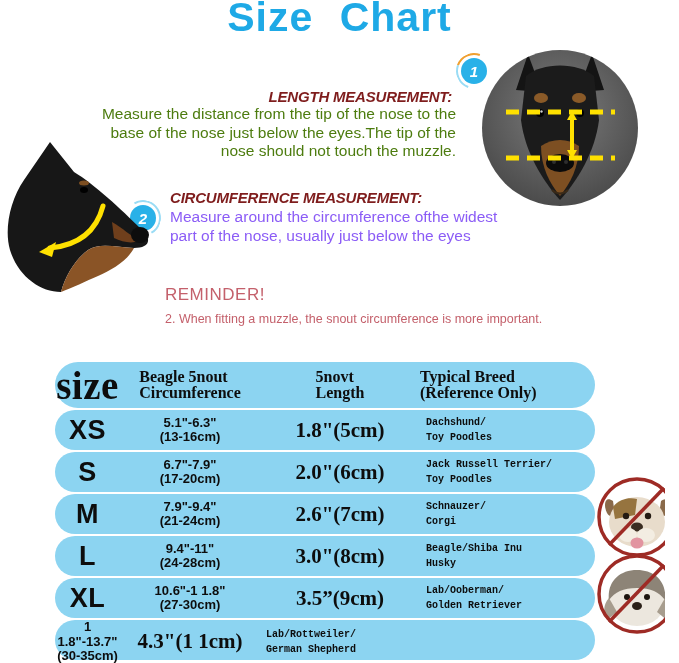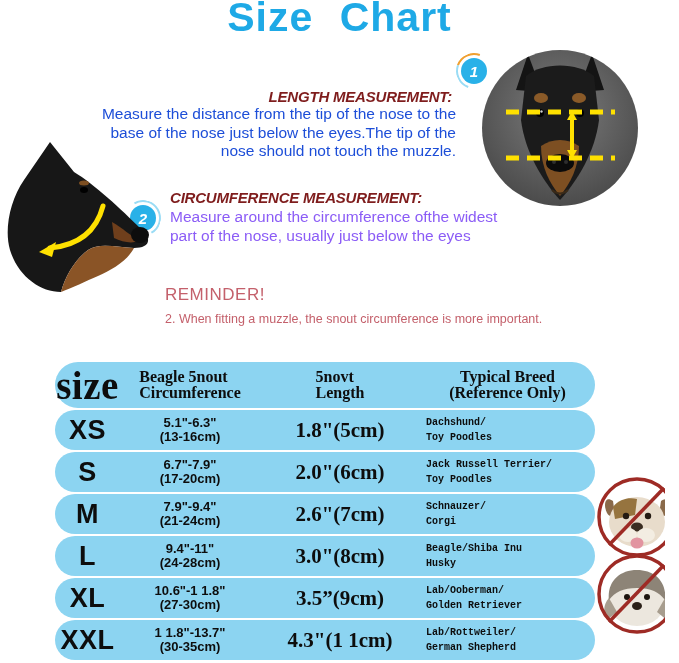--- a/index.html
+++ b/index.html
@@ -27,21 +27,21 @@
   .badge-2{top:205px;left:130px;}
   .badge-2::after{border-top-color:#9adcf5;border-right-color:#9adcf5;transform:rotate(15deg);}
   
   .m-heading{
     position:absolute;font-weight:bold;font-style:italic;font-size:15px;color:#7f1d1d;
     letter-spacing:-0.2px;white-space:nowrap;
   }
   .len-heading{top:88px;right:213px;}
   .len-body{
     position:absolute;top:105px;right:209px;width:362px;text-align:right;
-    font-size:15.5px;line-height:18.5px;color:#1d4ed8;
+    font-size:15.5px;line-height:18.5px;color:#4d7c0f;
   }
   .circ-heading{top:189px;left:170px;}
   .circ-body{
     position:absolute;top:207px;left:170px;width:348px;text-align:left;
     font-size:15.5px;line-height:19px;color:#8b5cf6;
   }
   
   .reminder{position:absolute;top:285px;left:165px;color:#c4606b;}
   .reminder-title{font-size:17px;letter-spacing:0.5px;margin-bottom:6px;}
   .reminder-item{font-size:12.5px;line-height:17px;white-space:nowrap;}
@@ -57,21 +57,21 @@
   .t-row.t-header{height:46px;border-radius:23px;}
   .cell{color:#0d0d0d;}
   .c-size{font-weight:bold;font-size:27px;text-align:center;letter-spacing:0.5px;}
   .t-header .c-size{font-size:39px;}
   .c-circ{text-align:center;font-weight:bold;font-size:13px;line-height:14.5px;}
   .c-len{text-align:center;font-weight:bold;font-size:21px;font-family:"Liberation Serif",serif;}
   .c-breed{font-weight:bold;font-size:10px;line-height:15px;font-family:Liberation Mono, monospace;padding-left:6px;}
   .t-header .cell{font-family:"Liberation Serif",serif;}
   .t-header .c-circ,.t-header .c-len{display:flex;justify-content:center;font-size:16px;line-height:16.5px;}
   .t-header .c-circ>span,.t-header .c-len>span{text-align:left;}
-  .t-header .c-breed{text-align:center;padding-left:0;font-size:16px;line-height:16.5px;}
+  .t-header .c-breed{padding-left:0;font-size:16px;line-height:16.5px;}
   
   .photo{position:absolute;}
   .photo-front{left:482px;top:50px;width:156px;height:156px;}
   .photo-profile{left:0px;top:142px;width:150px;height:152px;}
   .photo-no1{left:595px;top:475px;width:84px;height:84px;}
   .photo-no2{left:595px;top:552px;width:84px;height:84px;}
 </style>
 </head>
 <body>
 
@@ -225,21 +225,20 @@
         <span>(27-30cm)</span>
       </div>
       <div class="cell c-len">3.5”(9cm)</div>
       <div class="cell c-breed">
         <span>Lab/Ooberman/</span><br>
         <span>Golden Retriever</span>
       </div>
     </div>
 
     <div class="t-row">
-      <div class="cell c-size">XXL</div>
       <div class="cell c-circ">
         <span>1 1.8"-13.7"</span><br>
         <span>(30-35cm)</span>
       </div>
       <div class="cell c-len">4.3"(1 1cm)</div>
       <div class="cell c-breed">
         <span>Lab/Rottweiler/</span><br>
         <span>German Shepherd</span>
       </div>
     </div>

